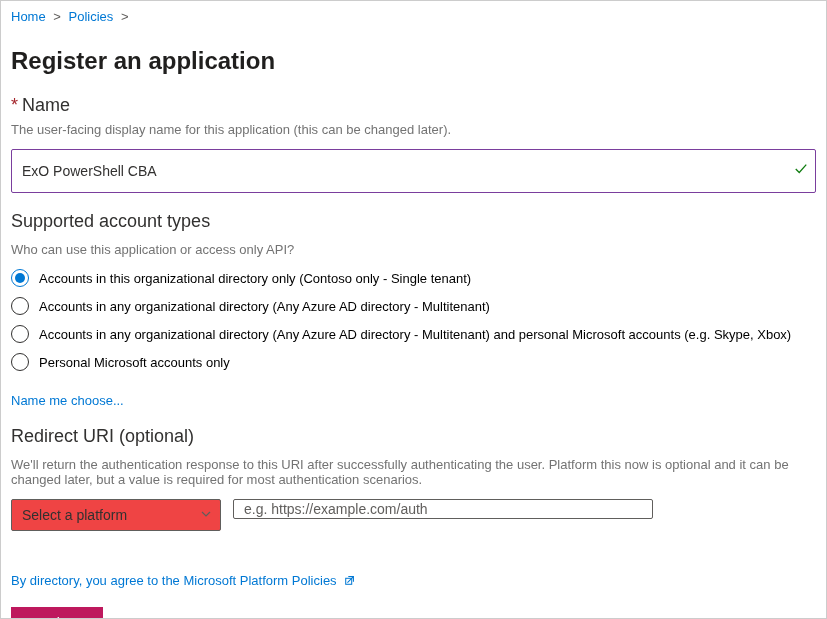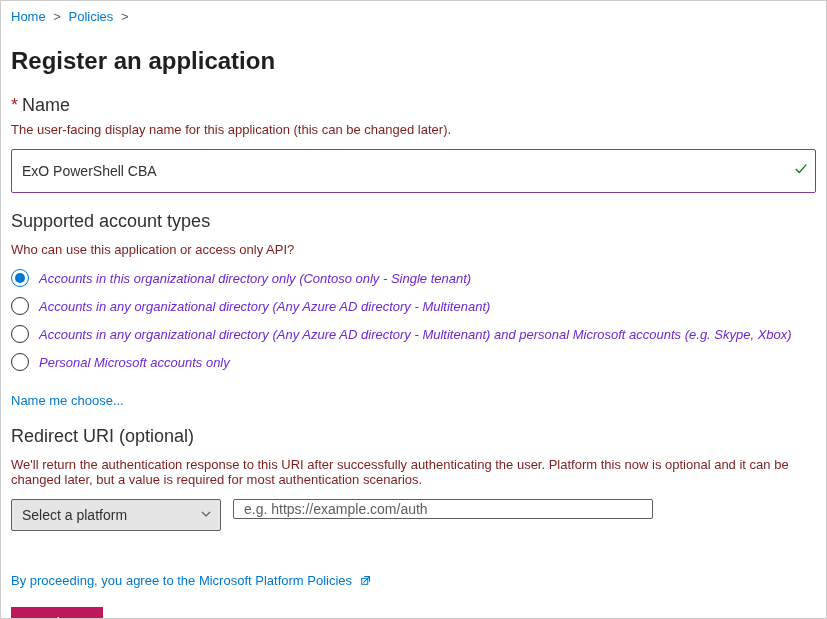--- a/index.html
+++ b/index.html
@@ -41,21 +41,21 @@
       font-weight: 400;
       color: #323130;
       margin-bottom: 6px;
     }
     .required-asterisk {
       color: #a4262c;
       margin-right: 4px;
     }
     .description {
       font-size: 13px;
-      color: #7f1d1d;
+      color: #737373;
       margin-bottom: 12px;
     }
     .section-heading {
       font-size: 18px;
       font-weight: 400;
       color: #323130;
       margin-top: 18px;
       margin-bottom: 10px;
     }
     .text-input-wrapper {
@@ -107,22 +107,21 @@
       border-color: #0078d4;
     }
     .radio-dot {
       width: 10px;
       height: 10px;
       border-radius: 50%;
       background: #0078d4;
     }
     .radio-label {
       font-size: 13px;
-      color: #6d28d9;
-      font-style: italic;
+      color: #000000;
     }
     .link {
       color: #0078d4;
       text-decoration: none;
       font-size: 13px;
       cursor: pointer;
     }
     .help-link {
       display: inline-block;
       margin-top: 12px;
@@ -135,21 +134,21 @@
     .platform-select {
       width: 210px;
       height: 32px;
       border: 1px solid #605e5c;
       border-radius: 2px;
       padding: 4px 28px 4px 10px;
       font-size: 14px;
       display: flex;
       align-items: center;
       justify-content: space-between;
-      background: #e5e5e5;
+      background: #ef4444;
       cursor: pointer;
       position: relative;
       color: #323130;
     }
     .chevron-icon {
       position: absolute;
       right: 8px;
       top: 50%;
       transform: translateY(-50%);
       color: #605e5c;
@@ -253,21 +252,21 @@
       <svg width="12" height="12" viewBox="0 0 12 12">
           <path fill="none" stroke="#605e5c" stroke-width="1.2" d="M2 4 L6 8 L10 4"></path>
         </svg>
     </span>
   </div>
   <input type="text" class="redirect-input" placeholder="e.g. https://example.com/auth" style="">
 </div>
 
 <div class="policy-row">
   <a class="link">
-    <span>By proceeding, you agree to the Microsoft Platform Policies</span>
+    <span>By directory, you agree to the Microsoft Platform Policies</span>
     <span class="external-icon">
       <svg width="12" height="12" viewBox="0 0 14 14">
           <path fill="none" stroke="#0078d4" stroke-width="1.2" d="M5 3 H11 V9 M11 3 L4 10"></path>
           <path fill="none" stroke="#0078d4" stroke-width="1.2" d="M8 3 H3 V11 H11 V6" opacity="0"></path>
           <rect x="2" y="5" width="7" height="7" fill="none" stroke="#0078d4" stroke-width="1.2"></rect>
         </svg>
     </span>
   </a>
 </div>
 

